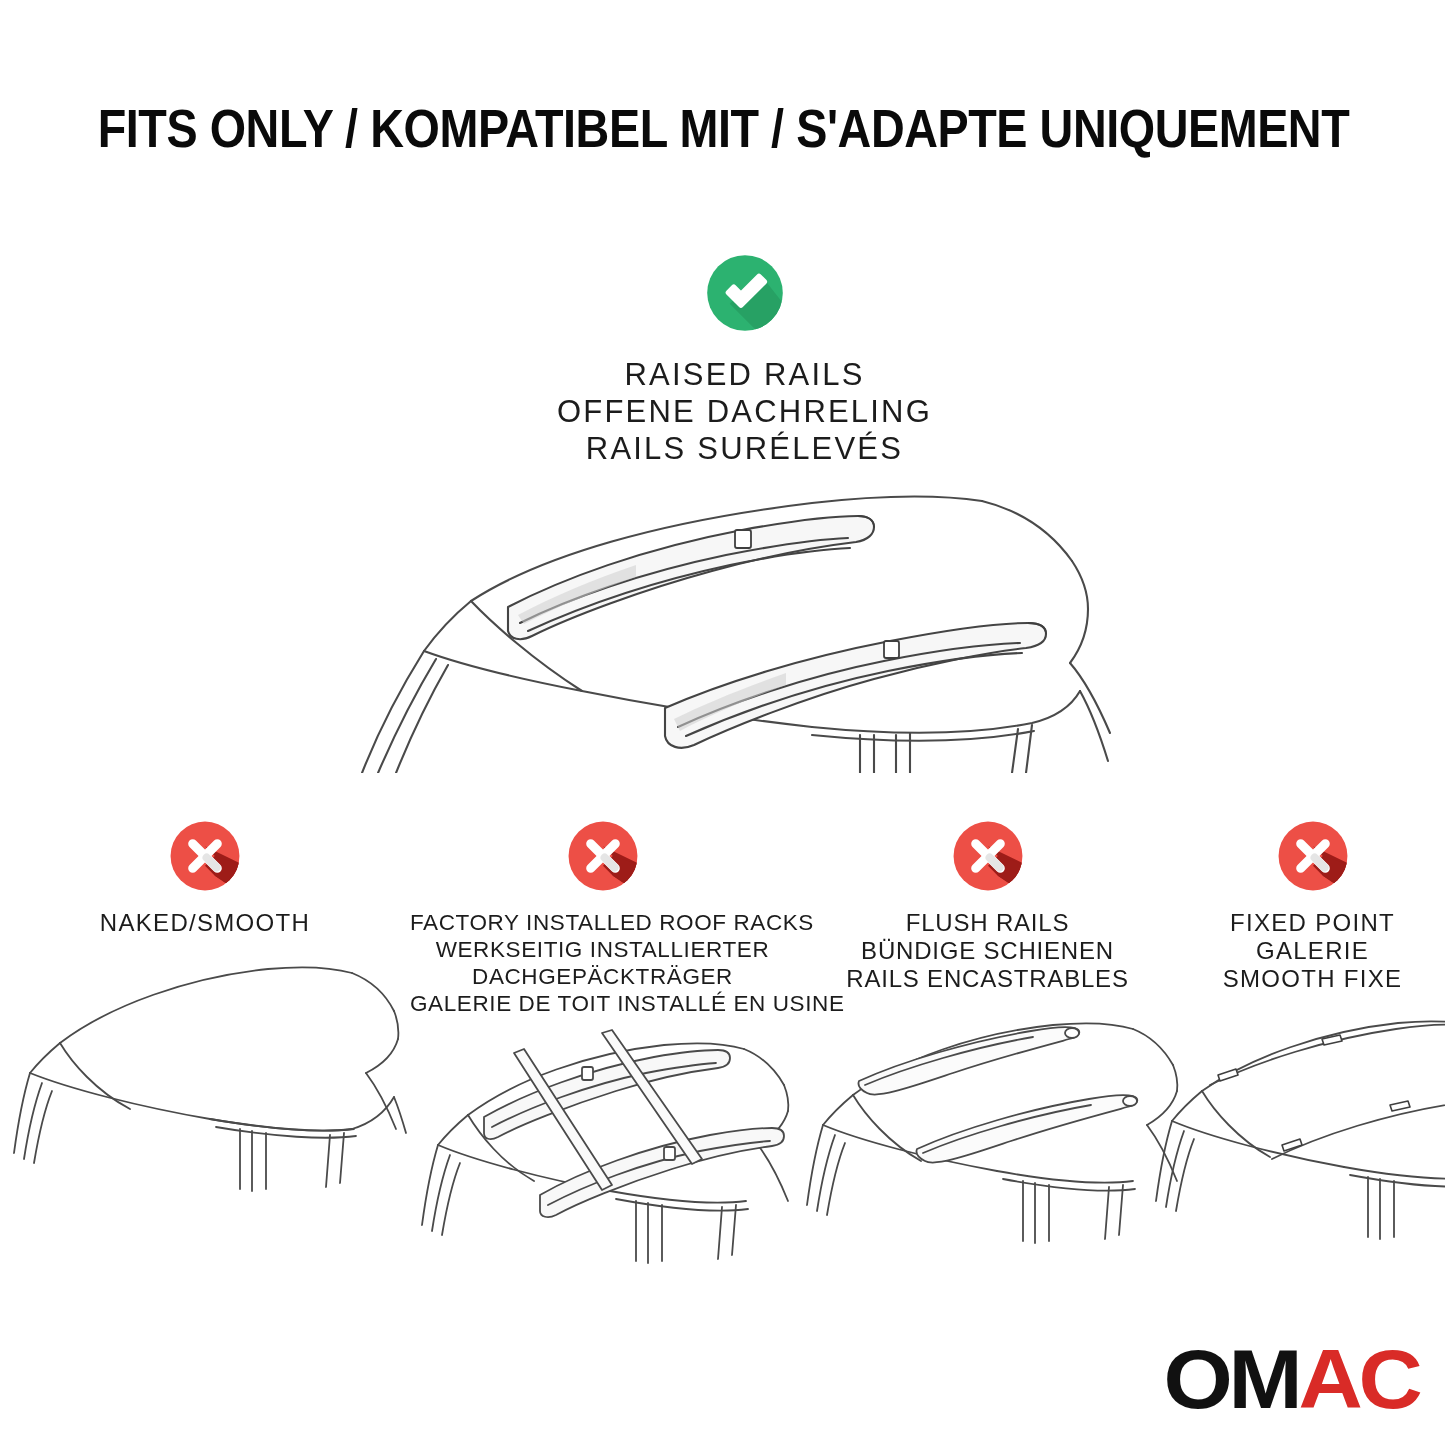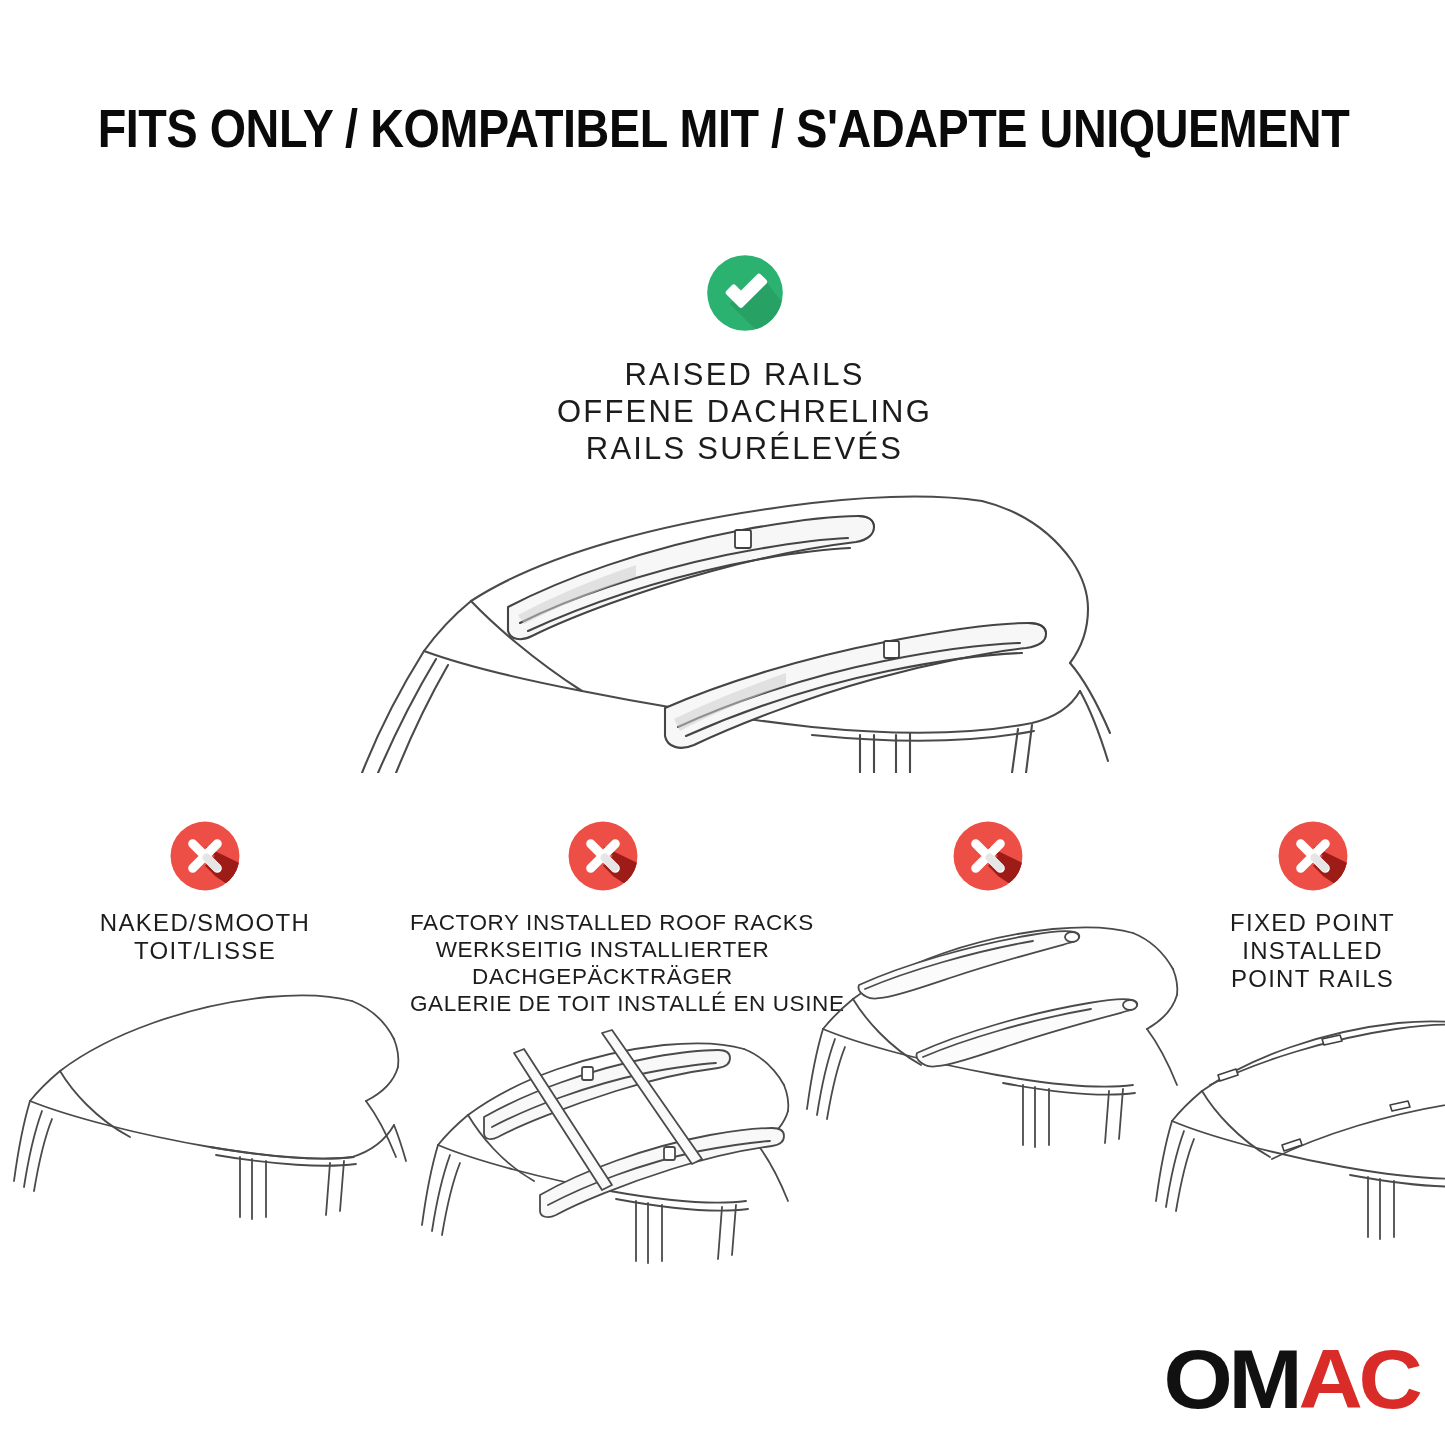--- a/index.html
+++ b/index.html
@@ -237,21 +237,20 @@
           <line x1="35" y1="35" x2="65" y2="65"></line>
           <line x1="65" y1="35" x2="35" y2="65"></line>
         </g>
         <g stroke="#e3e3e3" stroke-width="10" stroke-linecap="round" opacity="0.9">
           <line x1="52" y1="52" x2="64" y2="64"></line>
         </g>
       </svg>
     </div>
     <div class="col-labels">
       <div>NAKED/SMOOTH</div>
-      <div>TOIT/LISSE</div>
     </div>
     <div class="col-art">
       <svg width="410" height="270" viewBox="0 0 410 270" xmlns="http://www.w3.org/2000/svg">
         <g fill="none" stroke="#4a4a4a" stroke-width="1.8" stroke-linecap="round" stroke-linejoin="round">
           <path d="M60 100 C110 62 190 34 268 26 C300 23 330 24 352 30"></path>
           <path d="M60 100 C48 110 38 120 30 130"></path>
           <path d="M30 130 C70 146 140 164 210 176"></path>
           <path d="M210 176 C268 186 320 190 352 186"></path>
           <path d="M352 30 C372 38 386 52 394 68"></path>
           <path d="M394 68 C398 78 399 88 398 96"></path>
@@ -373,20 +372,25 @@
         </g>
         <g stroke="#ffffff" stroke-width="11" stroke-linecap="round">
           <line x1="35" y1="35" x2="65" y2="65"></line>
           <line x1="65" y1="35" x2="35" y2="65"></line>
         </g>
         <g stroke="#e3e3e3" stroke-width="10" stroke-linecap="round" opacity="0.9">
           <line x1="52" y1="52" x2="64" y2="64"></line>
         </g>
       </svg>
     </div>
+    <div class="col-labels">
+      <div>FLUSH RAILS</div>
+      <div>BÜNDIGE SCHIENEN</div>
+      <div>RAILS ENCASTRABLES</div>
+    </div>
     <div class="col-art">
       <svg width="385" height="270" viewBox="0 0 385 270" xmlns="http://www.w3.org/2000/svg">
         <g fill="none" stroke="#4a4a4a" stroke-width="1.8" stroke-linecap="round" stroke-linejoin="round">
           <path d="M58 96 C106 60 182 34 258 26 C290 23 318 24 338 30"></path>
           <path d="M58 96 C46 106 36 116 28 126"></path>
           <path d="M28 126 C66 142 136 160 202 172"></path>
           <path d="M202 172 C258 182 308 186 338 182"></path>
           <path d="M338 30 C358 38 370 52 378 66"></path>
           <path d="M378 66 C382 76 383 84 382 92"></path>
           <path d="M382 92 C378 106 366 118 352 126"></path>
@@ -441,22 +445,22 @@
           <line x1="35" y1="35" x2="65" y2="65"></line>
           <line x1="65" y1="35" x2="35" y2="65"></line>
         </g>
         <g stroke="#e3e3e3" stroke-width="10" stroke-linecap="round" opacity="0.9">
           <line x1="52" y1="52" x2="64" y2="64"></line>
         </g>
       </svg>
     </div>
     <div class="col-labels">
       <div>FIXED POINT</div>
-      <div>INSTALLED</div>
-      <div>POINT RAILS</div>
+      <div>GALERIE</div>
+      <div>SMOOTH FIXE</div>
     </div>
     <div class="col-art">
       <svg width="330" height="270" viewBox="0 0 330 270" xmlns="http://www.w3.org/2000/svg" style="left:-34px;">
         <g fill="none" stroke="#4a4a4a" stroke-width="1.8" stroke-linecap="round" stroke-linejoin="round">
           <path d="M56 92 C104 58 178 32 252 24 C284 21 312 22 332 28"></path>
           <path d="M56 92 C44 102 34 112 26 122"></path>
           <path d="M26 122 C64 138 132 156 198 168"></path>
           <path d="M198 168 C254 178 304 182 334 178"></path>
           <path d="M26 122 C20 142 14 172 10 202"></path>
           <path d="M38 132 C30 154 24 182 20 208"></path>

